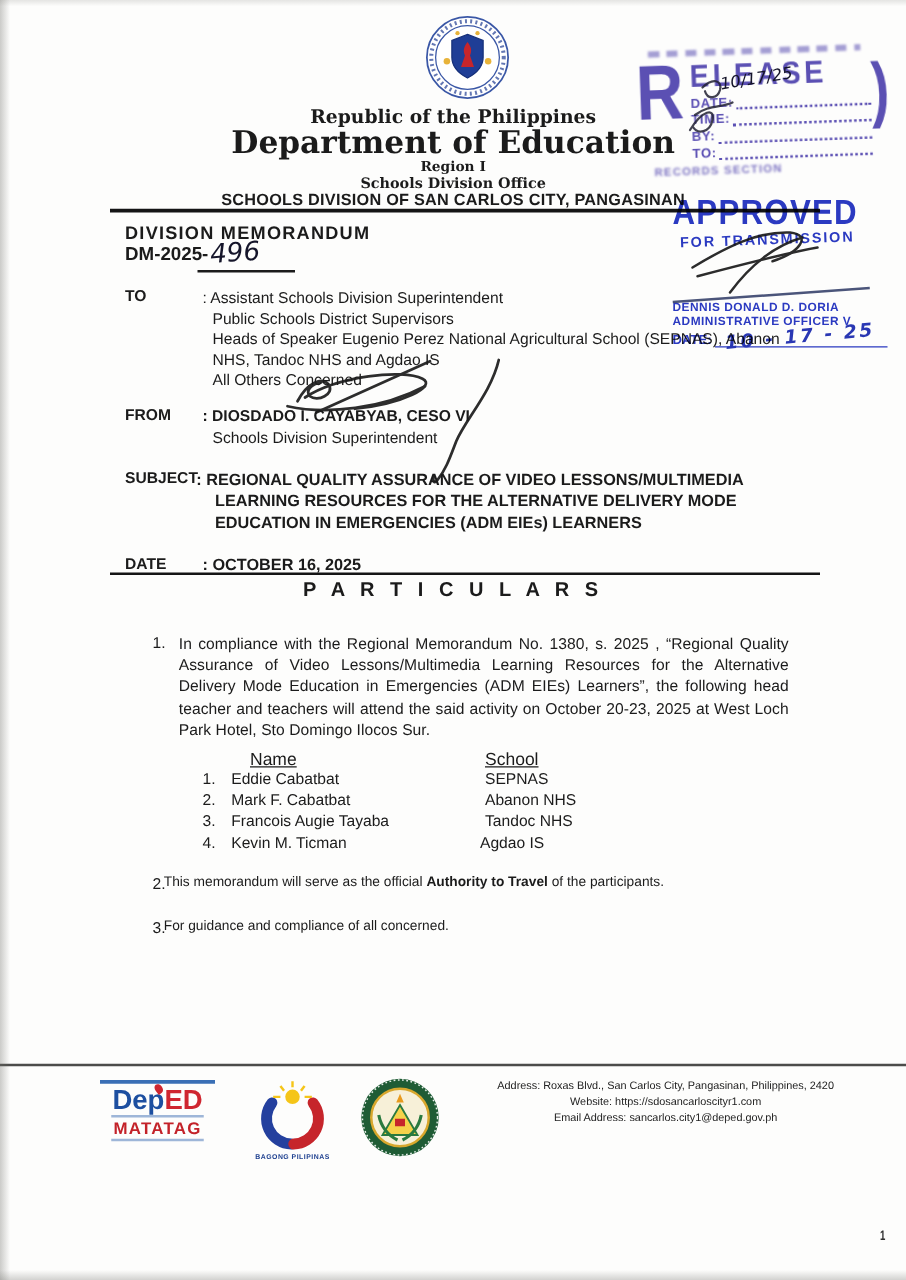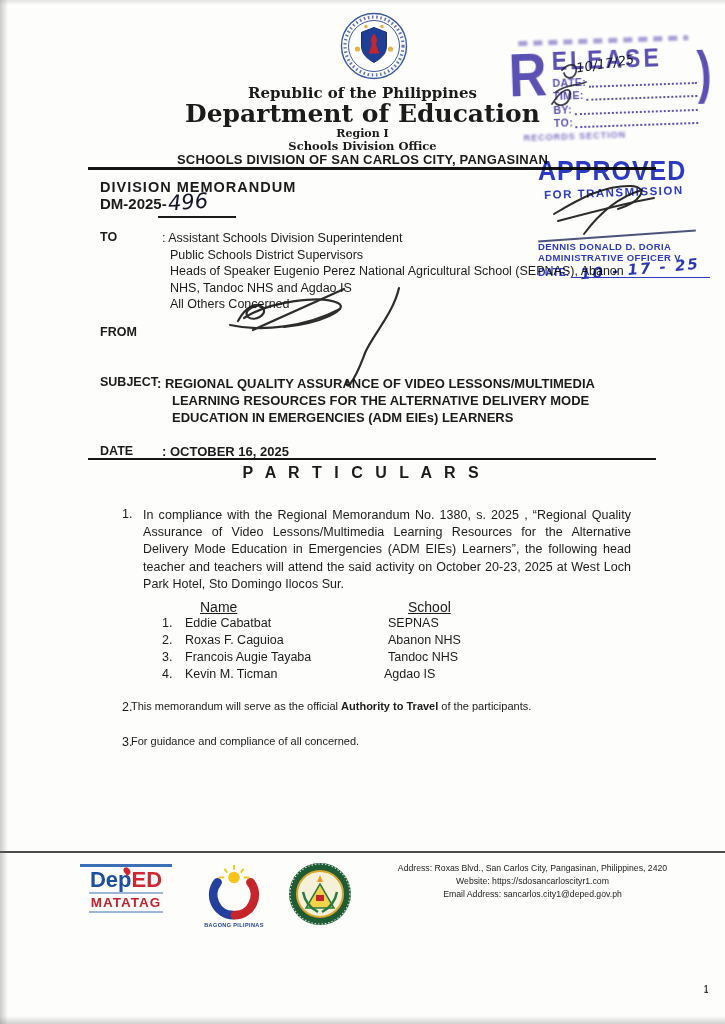--- a/index.html
+++ b/index.html
@@ -160,48 +160,52 @@
   <div class="abs lbl" style="left:100px;top:230px;">TO</div>
   <div class="abs" style="left:162px;top:230px;">
     <div class="body-line">: Assistant Schools Division Superintendent</div>
     <div class="body-line indent">Public Schools District Supervisors</div>
     <div class="body-line indent">Heads of Speaker Eugenio Perez National Agricultural School (SEPNAS), Abanon</div>
     <div class="body-line indent">NHS, Tandoc NHS and Agdao IS</div>
     <div class="body-line indent">All Others Concerned</div>
   </div>
 
   <div class="abs lbl" style="left:100px;top:325px;">FROM</div>
+  <div class="abs" style="left:162px;top:325px;">
+    <div class="body-line from-name">: DIOSDADO I. CAYABYAB, CESO VI</div>
+    <div class="body-line indent">Schools Division Superintendent</div>
+  </div>
 
   <div class="abs lbl" style="left:100px;top:375px;">SUBJECT</div>
   <div class="abs" style="left:157px;top:375px;">
     <div class="subj-line">: REGIONAL QUALITY ASSURANCE OF VIDEO LESSONS/MULTIMEDIA</div>
     <div class="subj-line subj-indent">LEARNING RESOURCES FOR THE ALTERNATIVE DELIVERY MODE</div>
     <div class="subj-line subj-indent">EDUCATION IN EMERGENCIES (ADM EIEs) LEARNERS</div>
   </div>
 
   <div class="abs lbl" style="left:100px;top:444px;">DATE</div>
   <div class="abs date-val" style="left:162px;top:444px;">: OCTOBER 16, 2025</div>
   <div class="abs rule" style="left:88px;top:458px;width:568px;height:2px;"></div>
 
   <div class="abs ctr particulars">P A R T I C U L A R S</div>
 
   <div class="abs pnum" style="top:507px;">1.</div>
   <div class="abs para" style="top:507px;">In compliance with the Regional Memorandum No. 1380, s. 2025 , “Regional Quality Assurance of Video Lessons/Multimedia Learning Resources for the Alternative Delivery Mode Education in Emergencies (ADM EIEs) Learners”, the following head teacher and teachers will attend the said activity on October 20-23, 2025 at West Loch Park Hotel, Sto Domingo Ilocos Sur.</div>
 
   <div class="abs t-head" style="left:200px;top:599px;">Name</div>
-  <div class="abs t-head" style="left:388px;top:599px;margin-left:20px;">School</div>
+  <div class="abs t-head" style="left:388px;top:599px;">School</div>
 
   <div>
     <span class="abs t-cell" style="left:162px;top:616px;">1.</span>
     <span class="abs t-cell" style="left:185px;top:616px;">Eddie Cabatbat</span>
     <span class="abs t-cell" style="left:388px;top:616px;">SEPNAS</span>
   </div>
   <div>
     <span class="abs t-cell" style="left:162px;top:633px;">2.</span>
-    <span class="abs t-cell" style="left:185px;top:633px;">Roxas F. Caguioa</span>
+    <span class="abs t-cell" style="left:185px;top:633px;">Mark F. Cabatbat</span>
     <span class="abs t-cell" style="left:388px;top:633px;">Abanon NHS</span>
   </div>
   <div>
     <span class="abs t-cell" style="left:162px;top:650px;">3.</span>
     <span class="abs t-cell" style="left:185px;top:650px;">Francois Augie Tayaba</span>
     <span class="abs t-cell" style="left:388px;top:650px;">Tandoc NHS</span>
   </div>
   <div>
     <span class="abs t-cell" style="left:162px;top:667px;">4.</span>
     <span class="abs t-cell" style="left:185px;top:667px;">Kevin M. Ticman</span>

